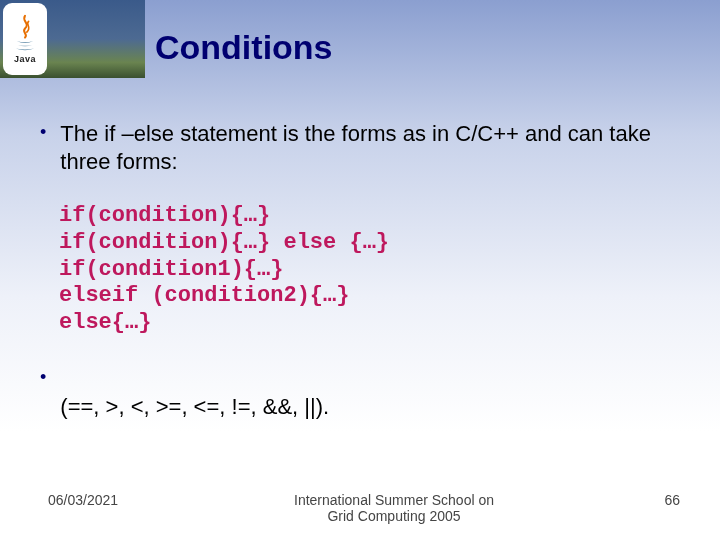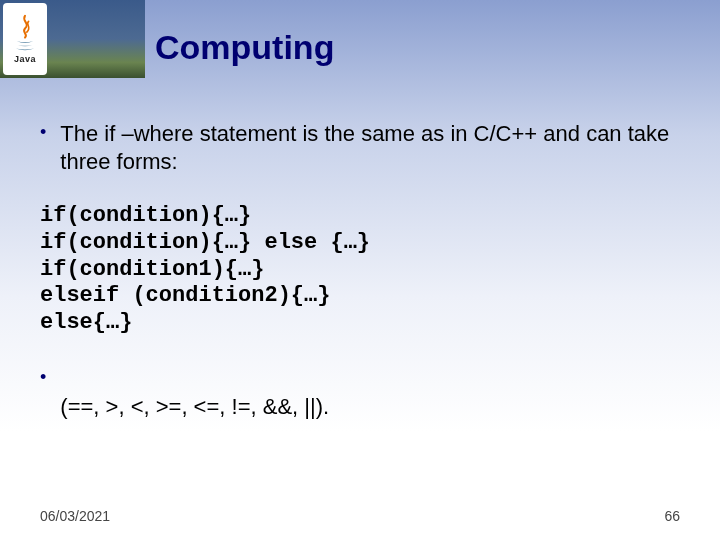--- a/index.html
+++ b/index.html
@@ -14,21 +14,21 @@
     top: 0; left: 0;
     width: 145px; height: 78px;
     background: linear-gradient(to bottom, #3a5a8a 0%, #4d6a92 50%, #6a8450 80%, #3a5030 100%);
     display: flex;
     align-items: flex-end;
     justify-content: flex-start;
   }
   .java-logo {
     width: 44px; height: 72px;
     background:#fff;
-    border-radius:4px;
+    border-radius:9px;
     margin:3px;
     display:flex;
     flex-direction:column;
     align-items:center;
     justify-content:center;
   }
   .java-logo svg { width:30px; height:40px; }
   .java-text { font-size:9px; font-weight:bold; color:#222; letter-spacing:0.5px;}
   .title {
     position: absolute;
@@ -55,35 +55,34 @@
     line-height: 1.4;
   }
   .bullet .txt {
     font-size: 22px;
     color: #000;
     line-height: 1.25;
   }
   .code-block {
     margin-top: 28px;
     margin-bottom: 28px;
-    margin-left: 0;
+    margin-left: 19px;
     font-family: "Courier New", Courier, monospace;
     font-size: 22px;
     font-weight: bold;
-    color: #000000;
+    color: #be185d;
     line-height: 1.22;
     white-space: pre;
   }
   .footer {
     position: absolute;
     bottom: 16px;
-    left: 0; right: 0;
+    left: 8px; right: 0;
     display: flex;
     align-items: flex-start;
-    justify-content: space-between;
     padding: 0 40px;
     font-size: 14px;
     color: #454545;
   }
   .footer .center { text-align: center; flex: 1; }
   .footer .left { width: 120px; text-align: left; }
   .footer .right { width: 60px; text-align: right; }
 </style>
 </head>
 <body>
@@ -94,41 +93,45 @@
       <path d="M16 2 C12 8 22 10 16 16 C12 20 20 22 16 26" stroke="#e76f00" stroke-width="2.2" fill="none" stroke-linecap="round"></path>
       <path d="M20 8 C16 12 24 14 18 20" stroke="#e76f00" stroke-width="1.8" fill="none" stroke-linecap="round"></path>
       <path d="M7 30 Q16 34 25 30 Q16 32 7 30 Z" fill="#5382a1"></path>
       <path d="M8 34 Q16 37 24 34 Q16 36 8 34 Z" fill="#5382a1"></path>
       <path d="M6 38 Q16 42 26 38 Q16 40 6 38 Z" fill="#5382a1"></path>
     </svg>
     <div class="java-text">Java</div>
   </div>
 </div>
 
-<div class="title">Computing</div>
+<div class="title">Conditions</div>
 
 <div class="content">
 
   <div class="bullet">
     <div class="dot">•</div>
-    <div class="txt">The if –where  statement is the same as in C/C++ and can take three forms:</div>
+    <div class="txt">The if –else  statement is the forms as in C/C++ and can take three forms:</div>
   </div>
 
   <div class="code-block">if(condition){…}
 if(condition){…} else {…}
 if(condition1){…}
 elseif (condition2){…}
 else{…}</div>
 
   <div class="bullet">
     <div class="dot">•</div>
     <div class="txt">
       <br>
       <span>(==, &gt;, &lt;, &gt;=, &lt;=, !=, &amp;&amp;, ||).</span>
     </div>
   </div>
 
 </div>
 
 <div class="footer">
   <div class="left">06/03/2021</div>
+  <div class="center">
+    <span>International Summer School on</span><br>
+    <span>Grid Computing 2005</span>
+  </div>
   <div class="right">66</div>
 </div>
 
 </body></html>

